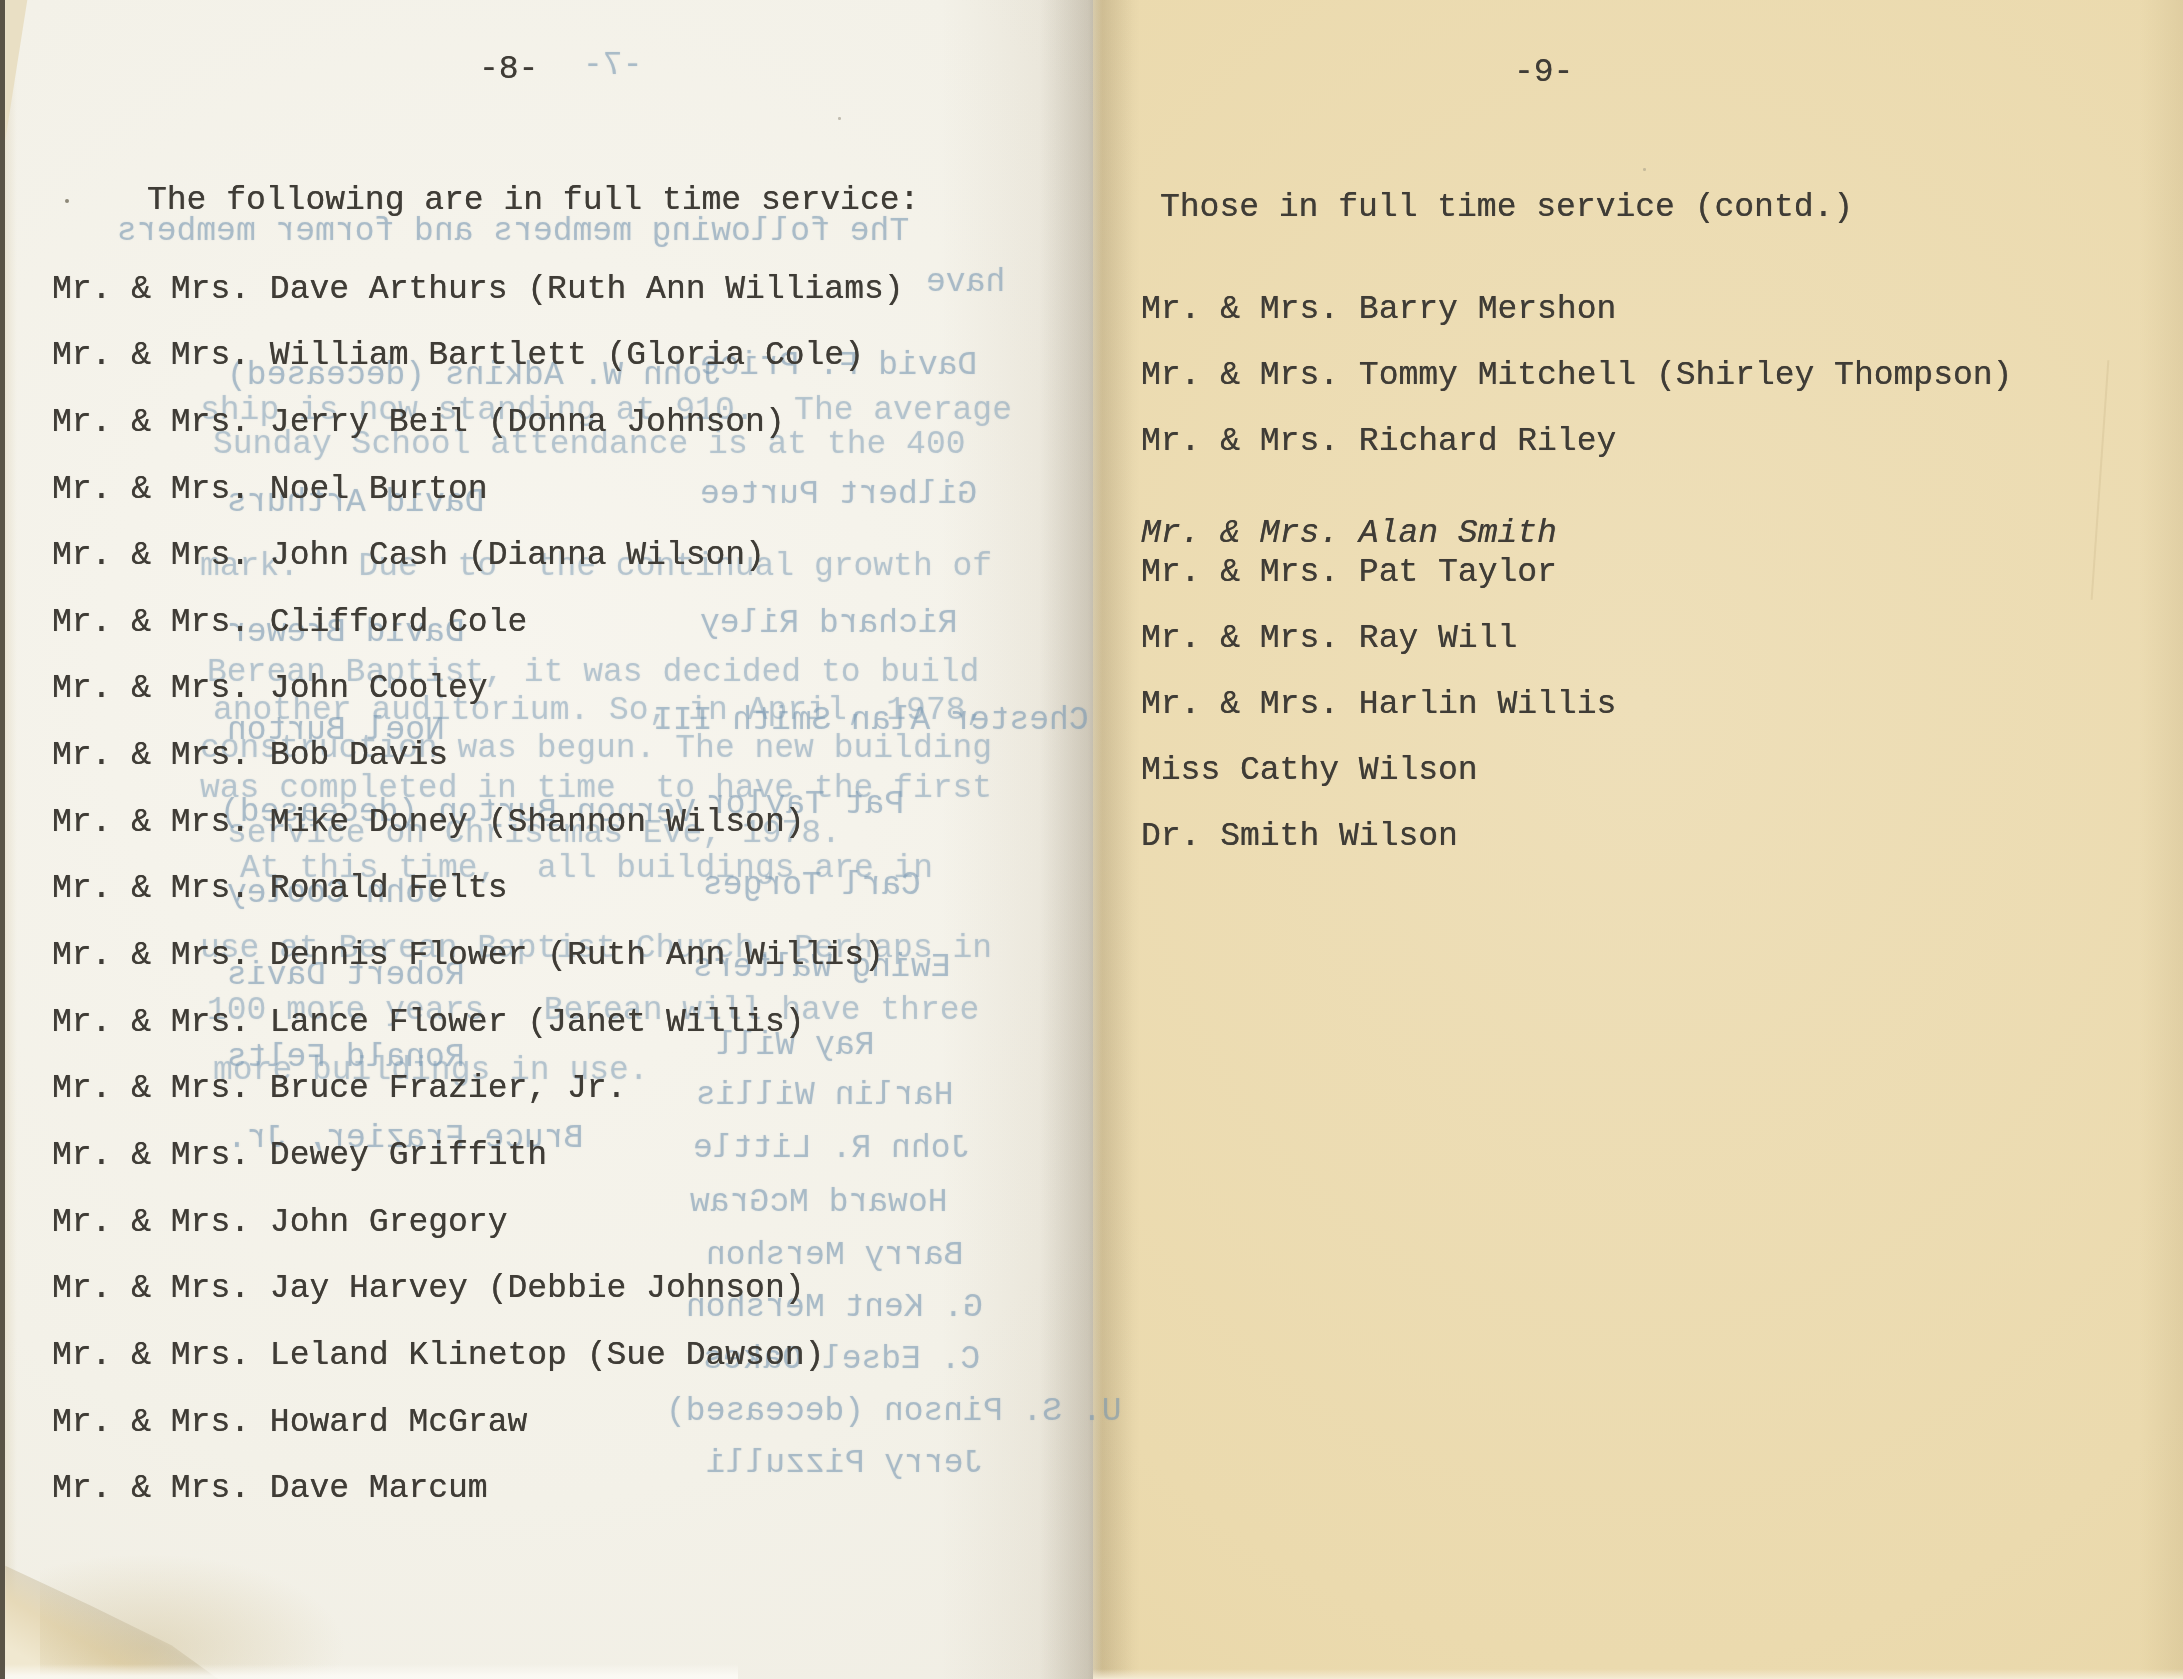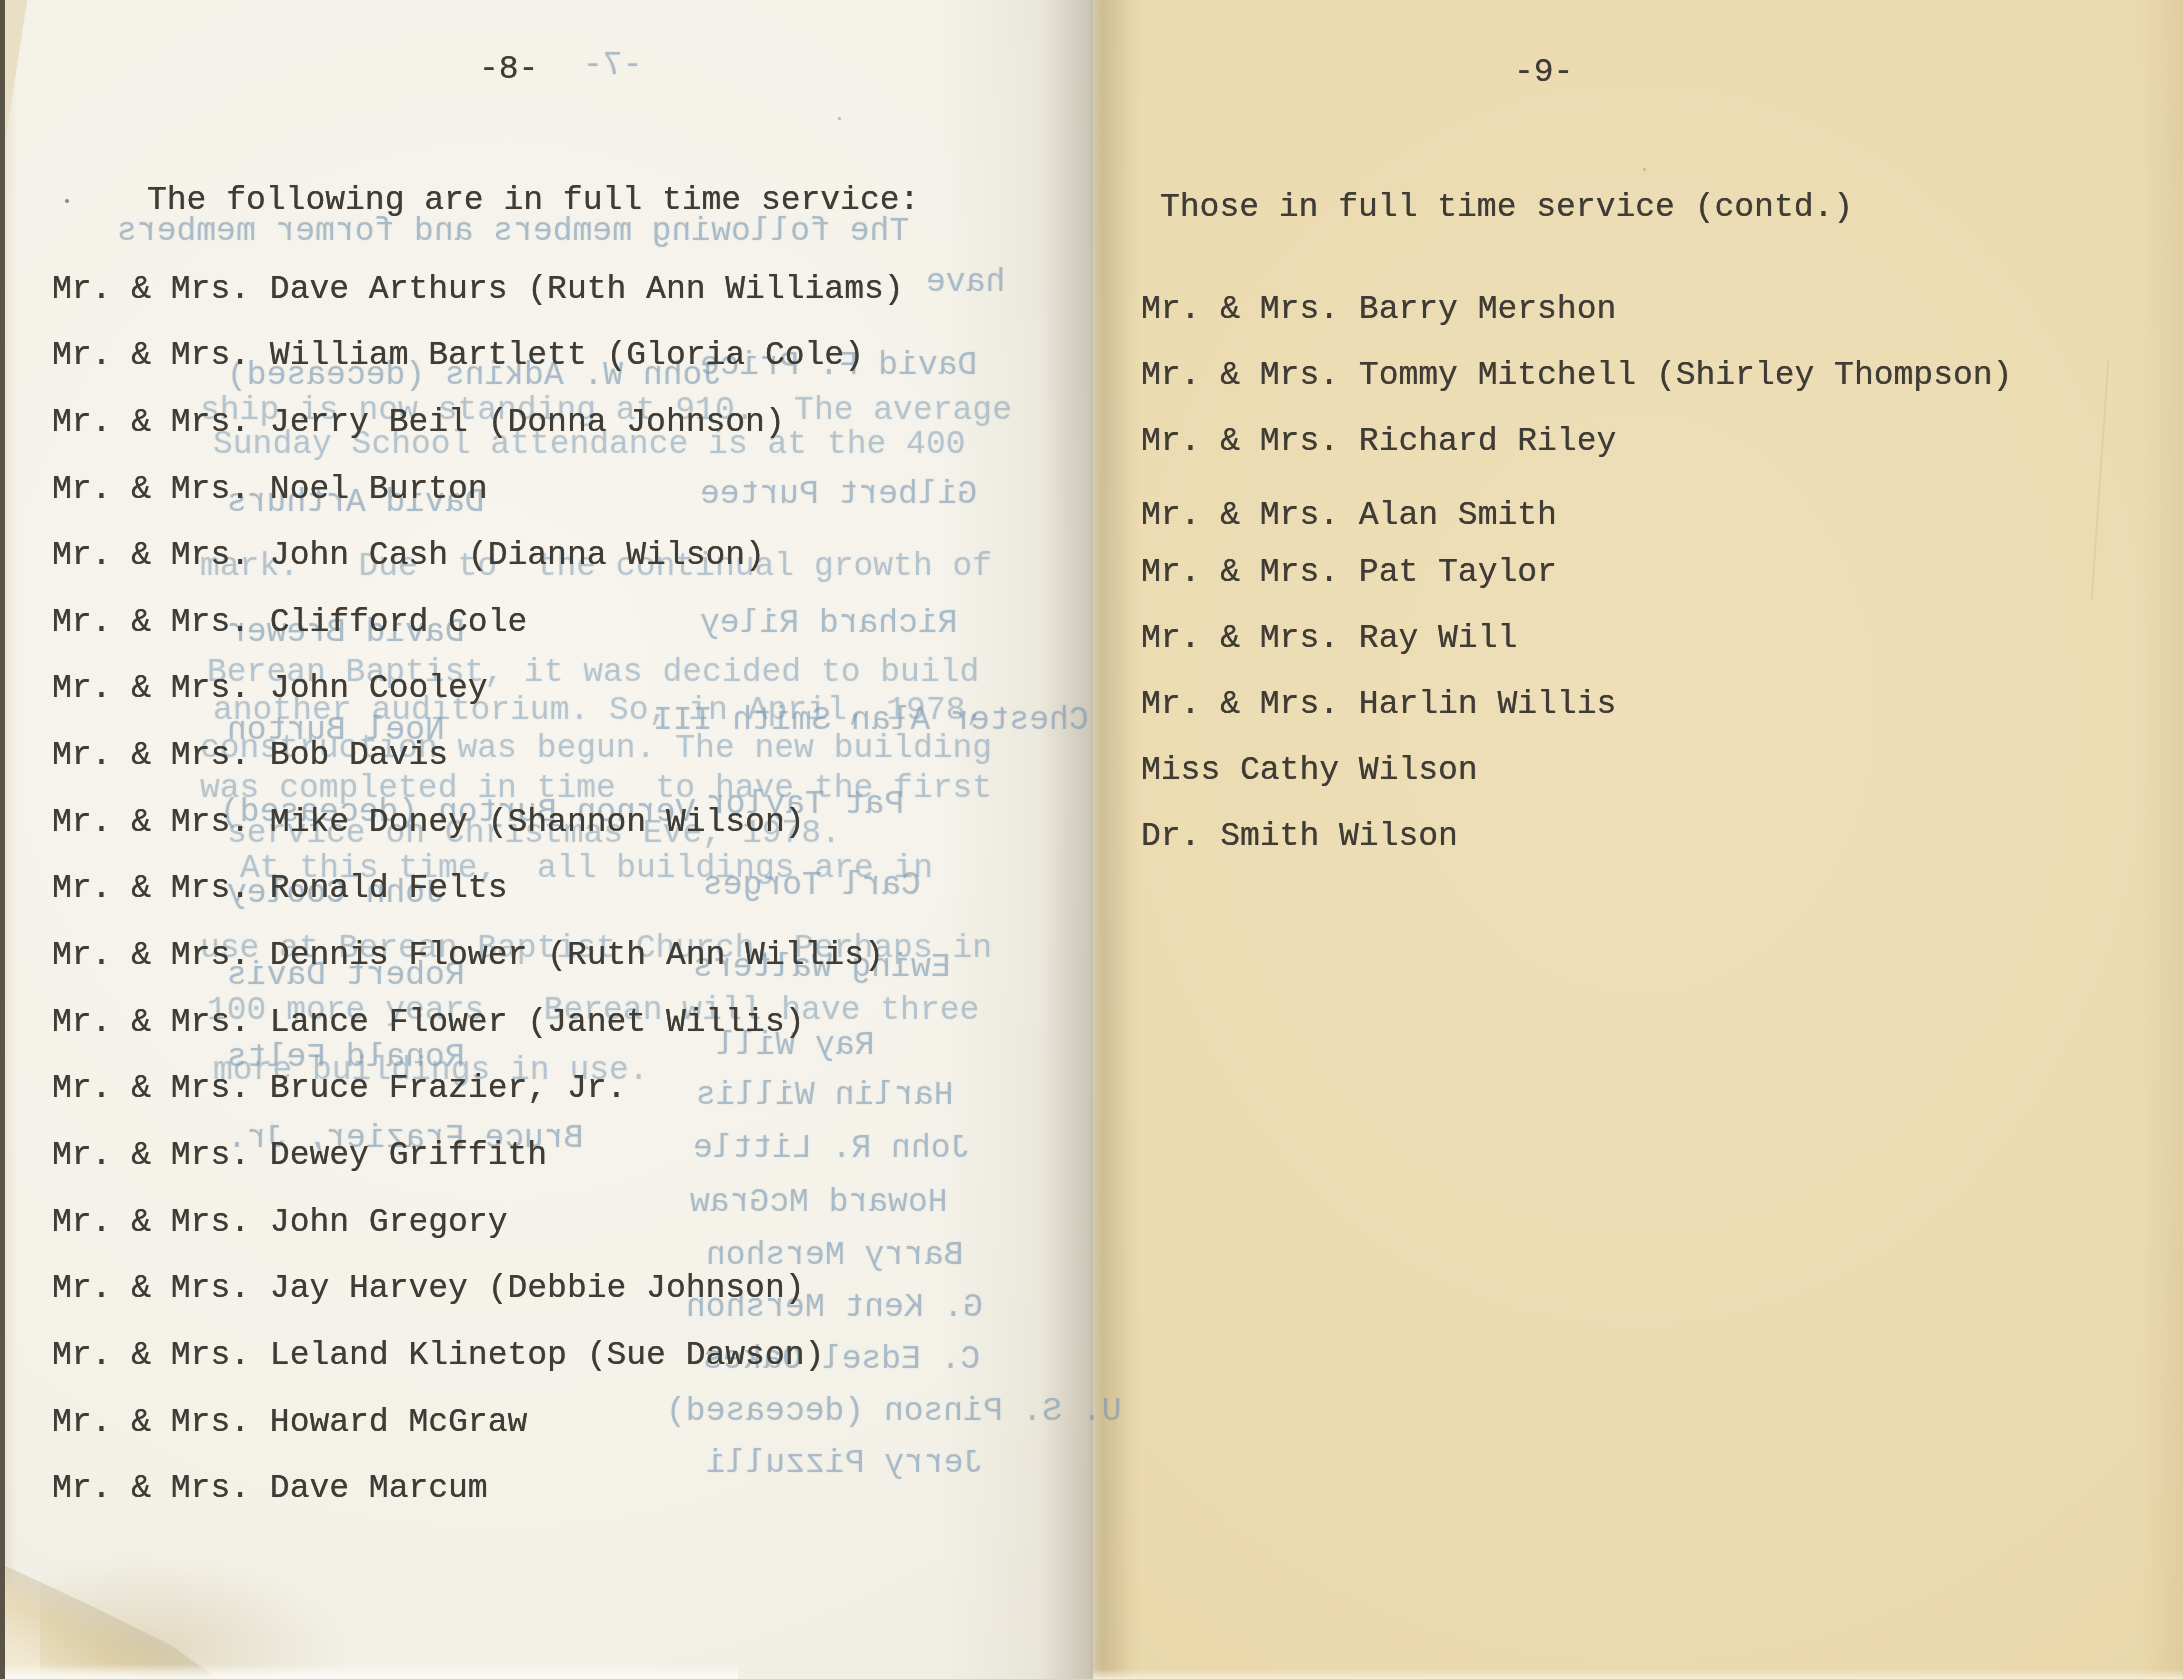--- a/index.html
+++ b/index.html
@@ -175,21 +175,21 @@
     <div class="tl" style="left:52px;top:1472px;">Mr. &amp; Mrs. Dave Marcum</div>
   </div>
 
   <div class="tl" style="left:1514px;top:56px;">-9-</div>
   <div class="tl" style="left:1160px;top:191px;">Those in full time service (contd.)</div>
 
   <div>
     <div class="tl" style="left:1141px;top:293px;">Mr. &amp; Mrs. Barry Mershon</div>
     <div class="tl" style="left:1141px;top:359px;">Mr. &amp; Mrs. Tommy Mitchell (Shirley Thompson)</div>
     <div class="tl" style="left:1141px;top:425px;">Mr. &amp; Mrs. Richard Riley</div>
-    <div class="tl" style="left:1141px;top:499px;">Mr. &amp; Mrs. Alan Smith</div>
+    <div class="tl" style="left:1141px;top:517px;font-style:italic;">Mr. &amp; Mrs. Alan Smith</div>
     <div class="tl" style="left:1141px;top:556px;">Mr. &amp; Mrs. Pat Taylor</div>
     <div class="tl" style="left:1141px;top:622px;">Mr. &amp; Mrs. Ray Will</div>
     <div class="tl" style="left:1141px;top:688px;">Mr. &amp; Mrs. Harlin Willis</div>
     <div class="tl" style="left:1141px;top:754px;">Miss Cathy Wilson</div>
     <div class="tl" style="left:1141px;top:820px;">Dr. Smith Wilson</div>
   </div>
 
 </div>
 
 

